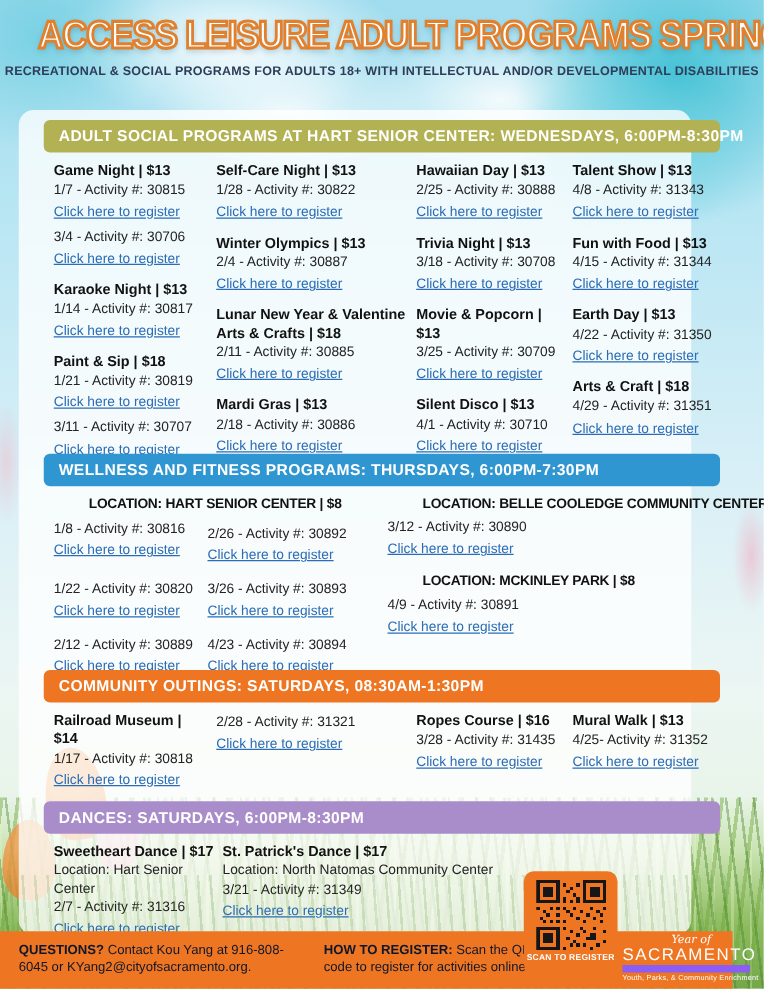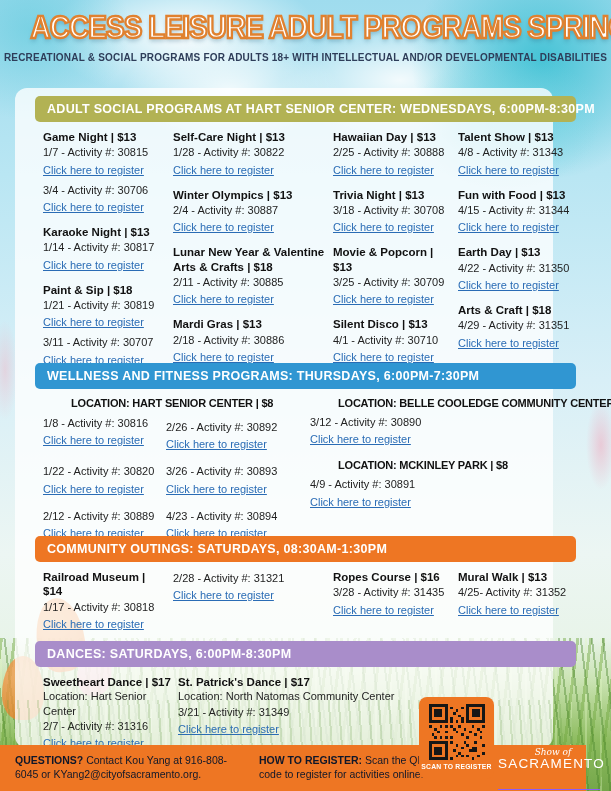--- a/index.html
+++ b/index.html
@@ -90,21 +90,21 @@
   .foot-bold { font-weight:bold; }
 
   .qr-block { position:absolute; left:419px; top:697px; width:75px; height:82px; background:#ee7623;
     border-radius:8px; z-index:4; display:flex; flex-direction:column; align-items:center; }
   .qr-svg { width:56px; height:56px; margin-top:7px; }
   .qr-svg rect.m { fill:#161616; }
   .qr-label { margin-top:3px; font-size:6.8px; font-weight:bold; color:#fff; letter-spacing:.2px; white-space:nowrap; }
 
   .logo { position:absolute; left:498px; top:747px; width:102px; z-index:4; color:#fff; text-align:center; }
   .logo-cityof { font-family:"DejaVu Serif", serif; font-style:italic; font-size:9px; margin-left:8px; }
-  .logo-name { font-size:13.5px; letter-spacing:1.2px; font-weight:400; border-bottom:1px solid #8b5cf6; padding-bottom:18px; margin-top:-1px; }
+  .logo-name { font-size:13.5px; letter-spacing:1.2px; font-weight:400; border-bottom:6px solid #8b5cf6; padding-bottom:1px; margin-top:-1px; }
   .logo-tag { font-size:5.8px; margin-top:2px; letter-spacing:.2px; white-space:nowrap; }
 </style>
 </head>
 <body>
 
 <div class="cloud c1"></div>
 <div class="cloud c2"></div>
 <div class="cloud c3"></div>
 <div class="cloud teal1"></div>
 <div class="cloud teal2"></div>
@@ -367,16 +367,16 @@
       <rect class="m" x="14" y="19" width="1" height="1"></rect>
       <rect class="m" x="12" y="19" width="1" height="1"></rect>
       <rect class="m" x="10" y="19" width="1" height="1"></rect>
     <rect class="m" x="16" y="20" width="1" height="1"></rect>
       <rect class="m" x="20" y="18" width="1" height="1"></rect>
   </svg>
   <div class="qr-label">SCAN TO REGISTER</div>
 </div>
 
 <div class="logo">
-  <div class="logo-cityof">Show of</div>
+  <div class="logo-cityof">Year of</div>
   <div class="logo-name">SACRAMENTO</div>
   <div class="logo-tag">Youth, Parks, &amp; Community Enrichment</div>
 </div>
 
 </body></html>

